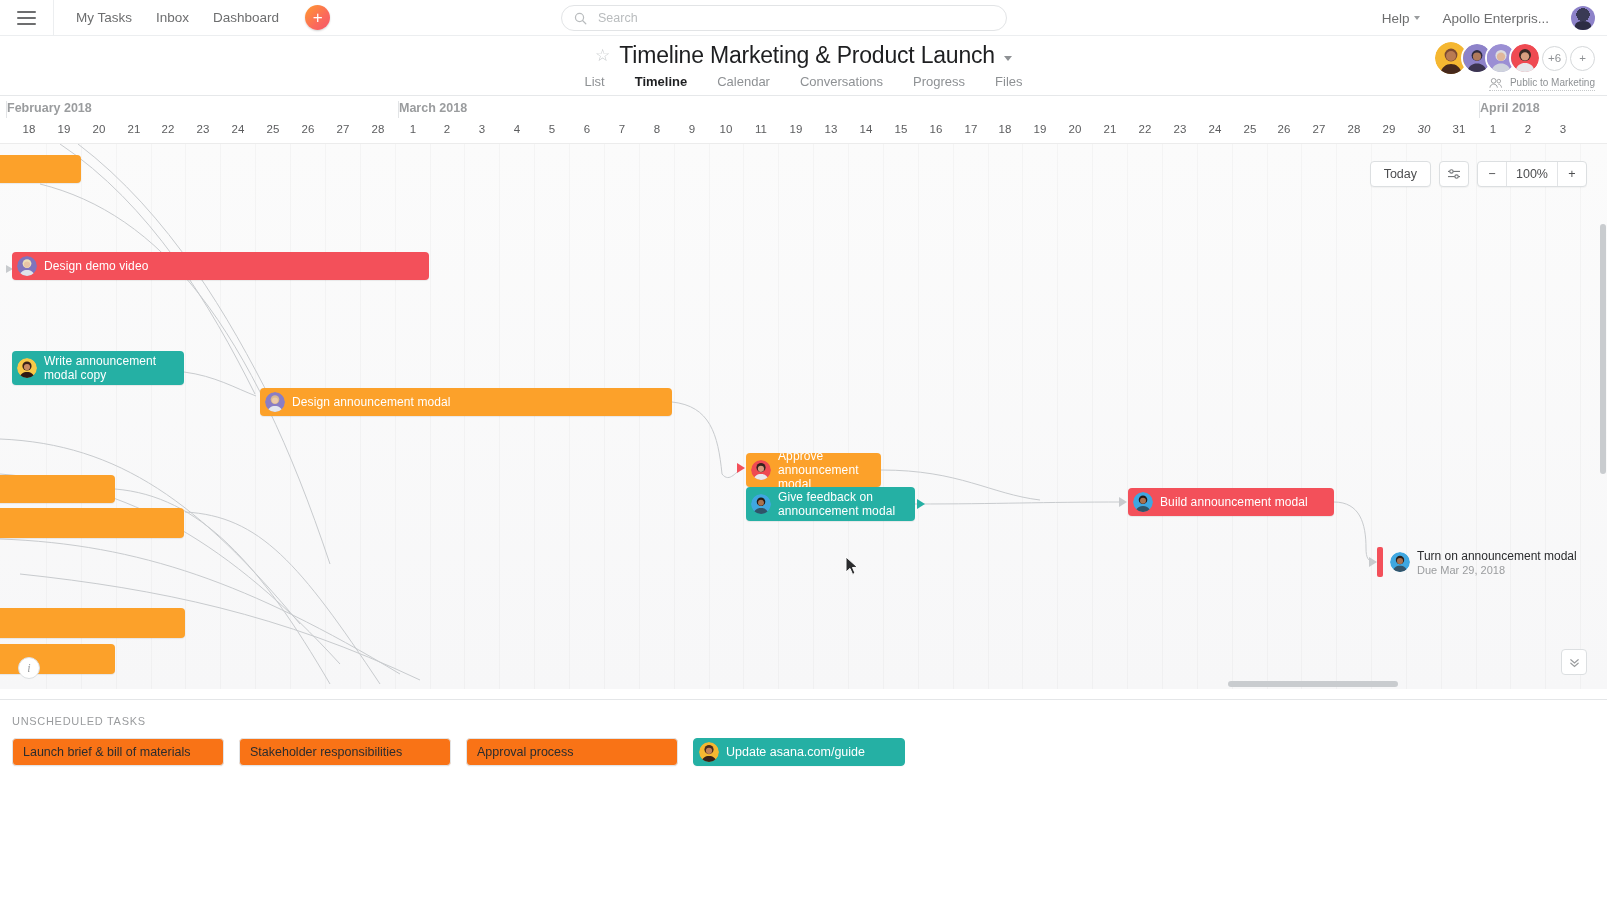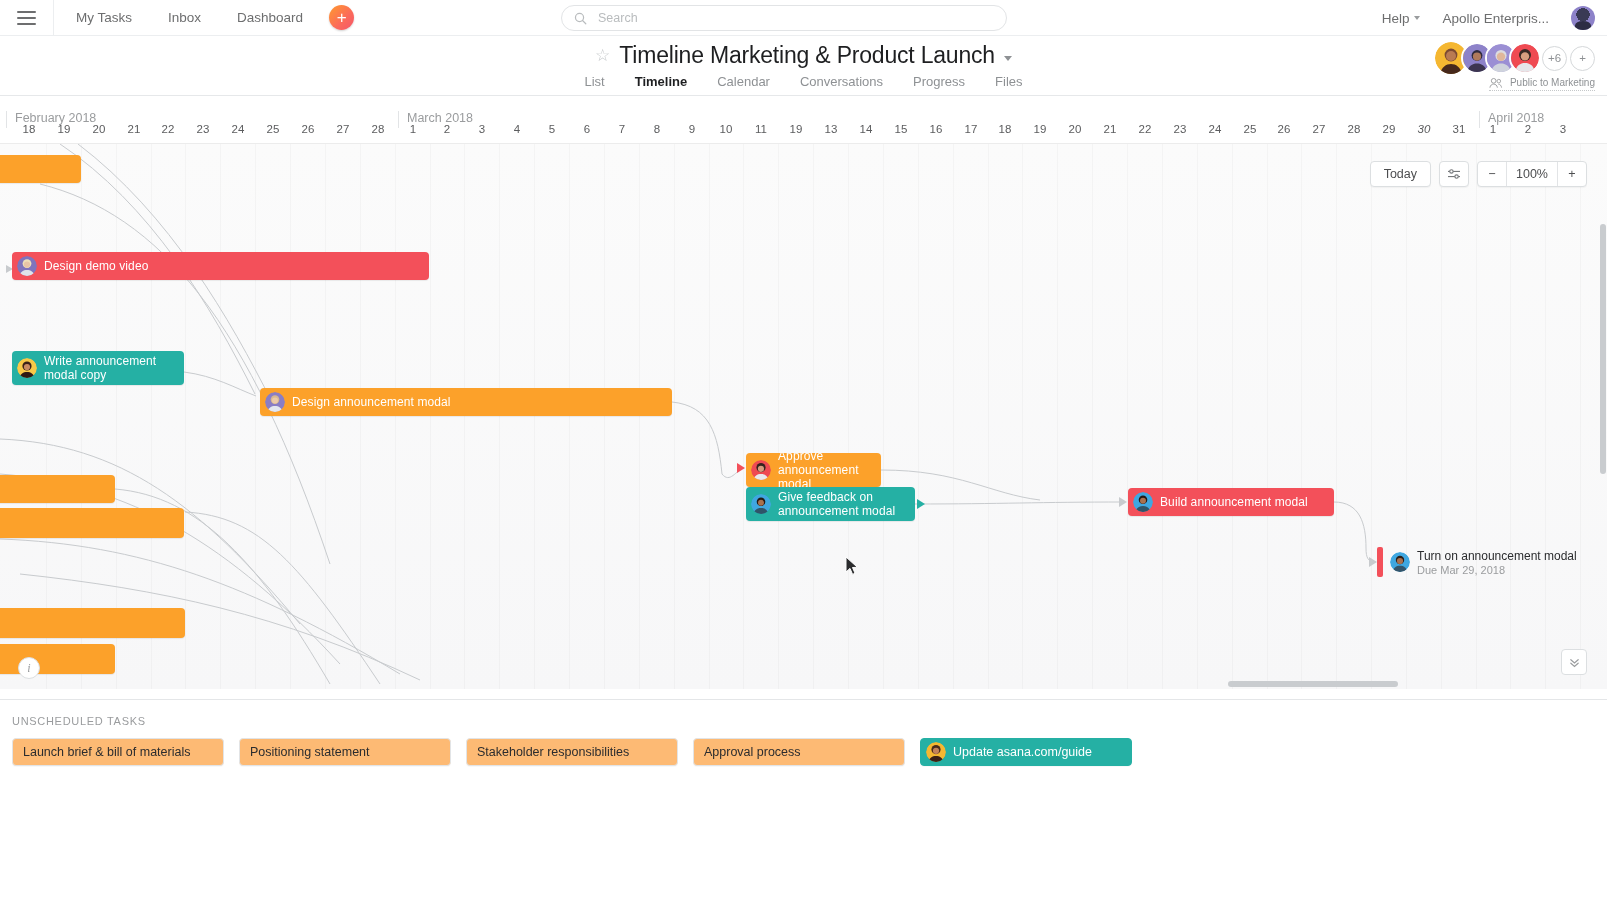--- a/index.html
+++ b/index.html
@@ -14,21 +14,21 @@
   
   .topbar {
     position: absolute; top: 0; left: 0; width: 1607px; height: 36px;
     background: #fff; border-bottom: 1px solid #eceef0;
     display: flex; align-items: center;
   }
   .hamburger { width: 54px; height: 36px; display: flex; flex-direction: column;
     justify-content: center; align-items: center; gap: 4px; cursor: pointer;
     border-right: 1px solid #eceef0; height: 36px; }
   .hamburger span { display: block; width: 19px; height: 2px; background: #6d6e6f; border-radius: 1px; }
-  .topnav-links { display: flex; align-items: center; gap: 36px; margin-left: 22px; }
+  .topnav-links { display: flex; align-items: center; gap: 24px; margin-left: 22px; }
   .topnav-links a { color: #6d6e6f; font-size: 13.5px; text-decoration: none; cursor: pointer; white-space: nowrap; }
   .plus-btn {
     margin-left: 26px; width: 25px; height: 25px; border-radius: 50%;
     background: linear-gradient(135deg,#ff9a2e 0%,#fb6a5b 60%,#f4566a 100%);
     color: #fff; display: flex; align-items: center; justify-content: center;
     font-size: 17px; line-height: 1; cursor: pointer; box-shadow: 0 1px 2px rgba(0,0,0,.18);
     font-weight: 300;
   }
   .search-wrap { position: absolute; left: 561px; top: 5px; width: 446px; height: 26px; }
   .search-box {
@@ -69,22 +69,22 @@
     display: flex; align-items: center; justify-content: center; font-size: 11.5px; color: #8e9194;
     cursor: pointer; margin-left: 3px; box-shadow: 0 0 0 2px #fff;
   }
   .privacy { display: flex; align-items: flex-start; gap: 7px; color: #8e9194; font-size: 10px;
              border-bottom: 1px dotted #c5c8ca; cursor: pointer; padding-bottom: 1px; }
 
   
   .datehdr { position: absolute; top: 96px; left: 0; width: 1607px; height: 48px;
              background: #fff; border-bottom: 1px solid #ececec; overflow: hidden; }
   .month-row { position: relative; height: 24px; }
-  .month-lbl { position: absolute; top: 15px; font-size: 12.5px; color: #9a9c9e; padding-left: 8px;
-               border-left: 1px solid #e2e4e6; height: 17px; line-height: 15px; }
+  .month-lbl { position: absolute; top: 5px; font-size: 12.5px; color: #9a9c9e; padding-left: 0;
+               border-left: 1px solid #e2e4e6; height: 17px; line-height: 15px; font-weight: bold; }
   .day-row { position: relative; height: 24px; }
   .day-lbl { position: absolute; top: 3px; font-size: 11.5px; color: #5b5c5e; text-align: center;
              width: 34px; margin-left: -17px; }
 
   
   .canvas { position: absolute; top: 144px; left: 0; width: 1607px; height: 545px;
             background: linear-gradient(180deg,#fbfbfb 0%, #f7f7f8 100%); overflow: hidden; }
   .gridcol { position: absolute; top: 0; bottom: 0; width: 1px; background: rgba(0,0,0,.028); }
   .depsvg { position: absolute; inset: 0; pointer-events: none; }
 
@@ -128,21 +128,21 @@
 
   .hscroll { position: absolute; left: 0; bottom: 0; width: 1607px; height: 10px; }
   .hscroll .thumb { position: absolute; top: 2px; height: 6px; background: #c9cccf; border-radius: 3px; cursor: pointer; }
   .vscroll { position: absolute; right: 1px; top: 80px; width: 6px; height: 250px; background: #c9cccf; border-radius: 3px; cursor: pointer; }
 
   
   .unsched { position: absolute; top: 699px; left: 0; width: 1607px; height: 223px;
              background: #fff; border-top: 1px solid #e4e6e8; }
   .unsched-title { font-size: 11px; color: #9a9c9e; letter-spacing: .7px; padding: 15px 0 0 12px; }
   .chips { display: flex; gap: 15px; padding: 11px 0 0 12px; }
-  .chip { height: 28px; border: 1px solid #e2e4e6; border-radius: 4px; background: #fdba74;
+  .chip { height: 28px; border: 1px solid #e2e4e6; border-radius: 4px; background: #f97316;
           display: flex; align-items: center; padding: 0 10px; font-size: 12.5px; color: #2b2c2e;
           cursor: pointer; box-shadow: 0 1px 1px rgba(0,0,0,.03); }
   .chip.teal { background: #25b0a4; border-color: #25b0a4; color: #fff; padding-left: 5px; gap: 7px; }
   .chip .ava-sm { width: 20px; height: 20px; border-radius: 50%; overflow: hidden; position: relative; flex: none; }
 
   .cursor-arrow { position: absolute; left: 845px; top: 412px; width: 14px; height: 20px; pointer-events: none; }
 </style>
 </head>
 <body>
 
@@ -491,23 +491,20 @@
   </svg>
 </div>
 
 <div class="unsched">
   <div class="unsched-title">UNSCHEDULED TASKS</div>
   <div class="chips" id="chips">
       <div class="chip" style="width: 212px;">
         <span>Launch brief &amp; bill of materials</span>
       </div>
       <div class="chip" style="width: 212px;">
-        <span>Positioning statement</span>
-      </div>
-      <div class="chip" style="width: 212px;">
         <span>Stakeholder responsibilities</span>
       </div>
       <div class="chip" style="width: 212px;">
         <span>Approval process</span>
       </div>
       <div class="chip teal" style="width: 212px;">
         <div class="ava-sm"><svg viewBox="0 0 20 20" width="20" height="20">
             <circle cx="10" cy="10" r="10" fill="#f5b731"></circle>
             <circle cx="10" cy="7.6" r="4.6" fill="#4a2a1c"></circle>
             <path d="M2.4 20c1-4.2 3.8-6 7.6-6s6.6 1.8 7.6 6z" fill="#3a2016"></path>

